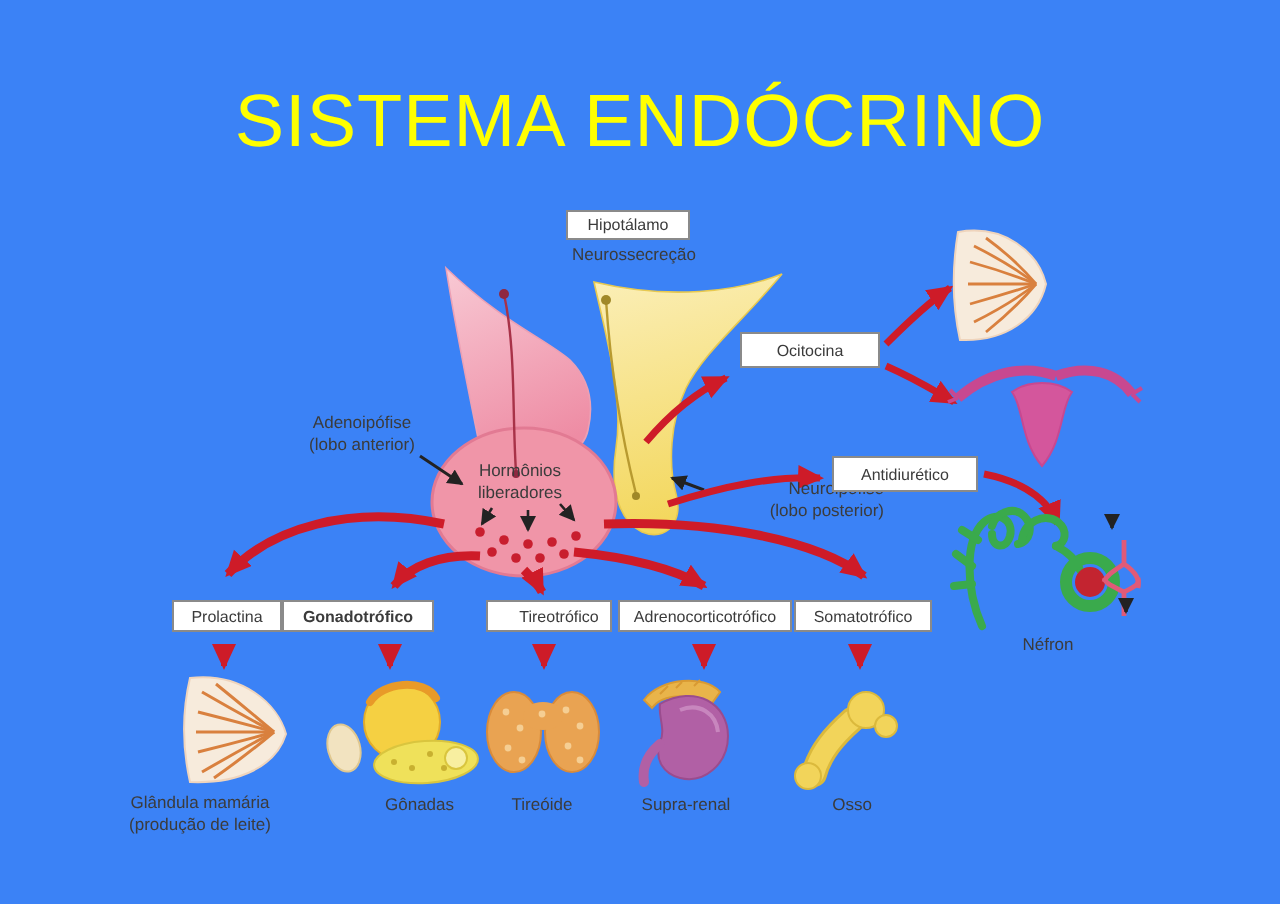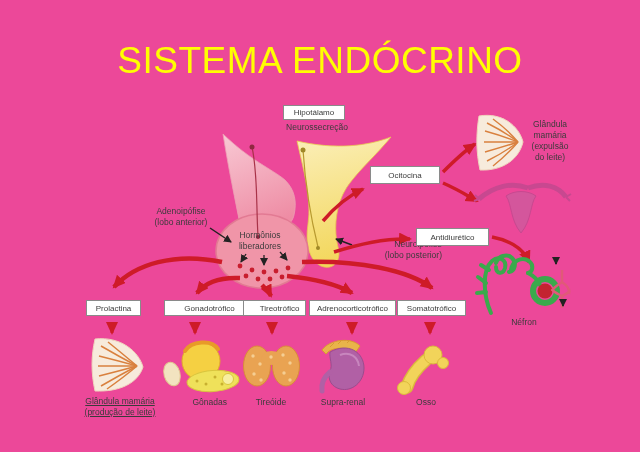--- a/index.html
+++ b/index.html
@@ -1,16 +1,16 @@
 <!DOCTYPE html>
 <html style="--color-title: #FFFF00; --color-arrow-red: #CE1B28; --color-anterior-pink: #F095A8; --color-posterior-yellow: #F3D75C; --color-nephron-green: #3AAA4C; --color-uterus-pink: #D4569C;"><head>
 <meta charset="utf-8">
 <style>
   html,body{margin:0;padding:0;background:#fff;}
-  .slide{position:relative;width:640px;height:452px;background:#ec4899;overflow:hidden;
+  .slide{position:relative;width:640px;height:452px;background:#3b82f6;overflow:hidden;
          font-family:"Liberation Sans",sans-serif;}
   .title{position:absolute;top:40px;left:0;width:640px;text-align:center;
          font-size:37px;letter-spacing:.5px;color:var(--color-title,#FFFF00);
          font-weight:400;white-space:nowrap;}
   svg{position:absolute;left:0;top:0;}
   .lbl{position:absolute;font-size:8.5px;line-height:11px;color:#3b3b3b;
        text-align:center;white-space:pre-line;}
   .lbl.left{text-align:right;}
   .box{position:absolute;display:flex;align-items:center;justify-content:center;
        background:#fff;border:1px solid #8a8a8a;color:#3b3b3b;font-size:8px;
@@ -224,34 +224,30 @@
   <div class="lbl" style="left:224px;top:230px;width:72px;">Hormônios
 liberadores</div>
 
   <div class="lbl left" style="left:350px;top:239px;width:92px;">Neuroipófise
 (lobo posterior)</div>
 
   <div class="box" style="left:416px;top:228px;width:73px;height:18px;">Antidiurético</div>
 
   <div class="box" style="left:370px;top:166px;width:70px;height:18px;">Ocitocina</div>
 
-  <div class="lbl" style="left:519px;top:119px;width:62px;">Glândula
-mamária
-(expulsão
-do leite)</div>
 
 
   <div class="lbl" style="left:498px;top:317px;width:52px;">Néfron</div>
 
   <div class="box" style="left:86px;top:300px;width:55px;height:16px;">Prolactina</div>
-  <div class="box" style="left:164px;top:300px;width:91px;height:16px;">Gonadotrófico</div>
+  <div class="box" style="left:141px;top:300px;width:76px;height:16px;font-weight:bold;">Gonadotrófico</div>
   <div class="box" style="left:243px;top:300px;width:63px;height:16px;padding-left:12px;">Tireotrófico</div>
   <div class="box" style="left:309px;top:300px;width:87px;height:16px;">Adrenocorticotrófico</div>
   <div class="box" style="left:397px;top:300px;width:69px;height:16px;">Somatotrófico</div>
 
-  <div class="lbl" style="left:60px;top:396px;width:120px;text-decoration:underline;">Glândula mamária
+  <div class="lbl" style="left:40px;top:396px;width:120px;">Glândula mamária
 (produção de leite)</div>
   <div class="lbl" style="left:167px;top:397px;width:60px;text-align:right;">Gônadas</div>
   <div class="lbl" style="left:240px;top:397px;width:62px;">Tireóide</div>
   <div class="lbl" style="left:310px;top:397px;width:66px;">Supra-renal</div>
   <div class="lbl" style="left:398px;top:397px;width:56px;">Osso</div>
 
 </div>
 
 </body></html>

